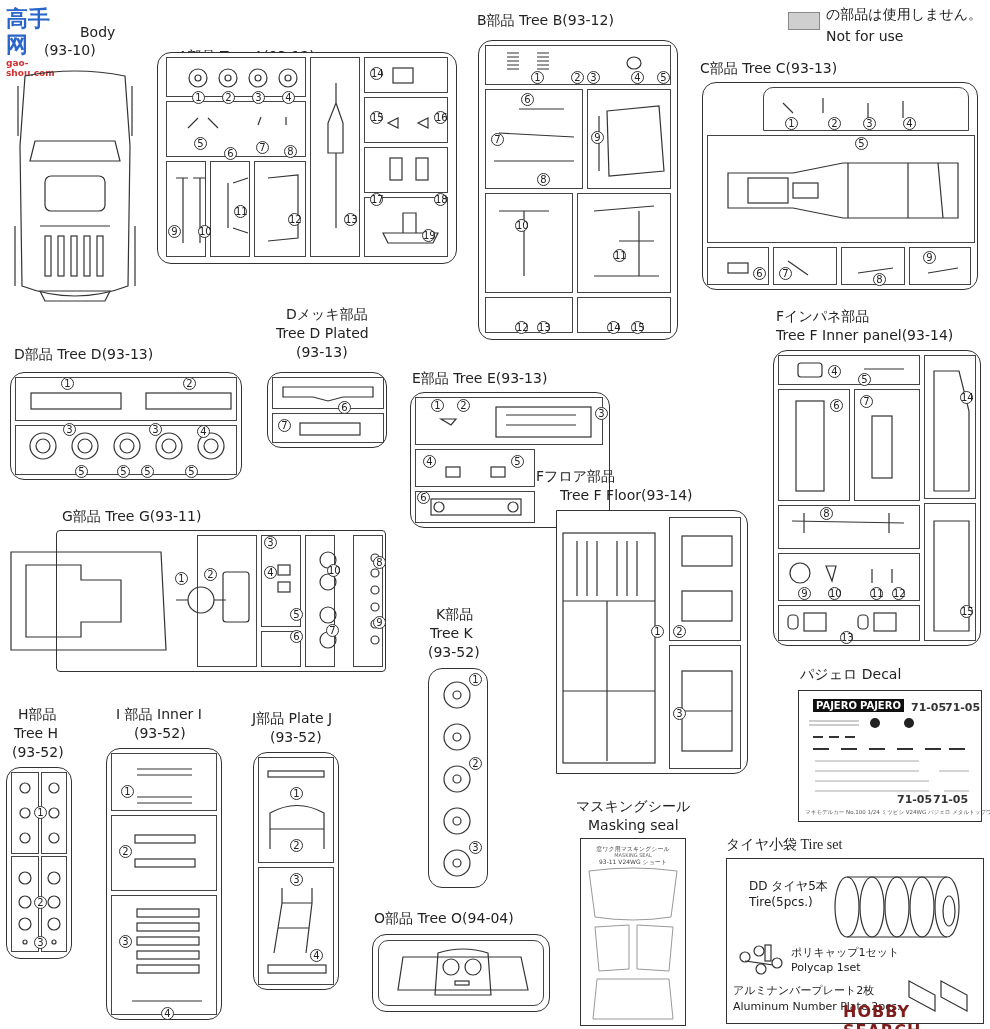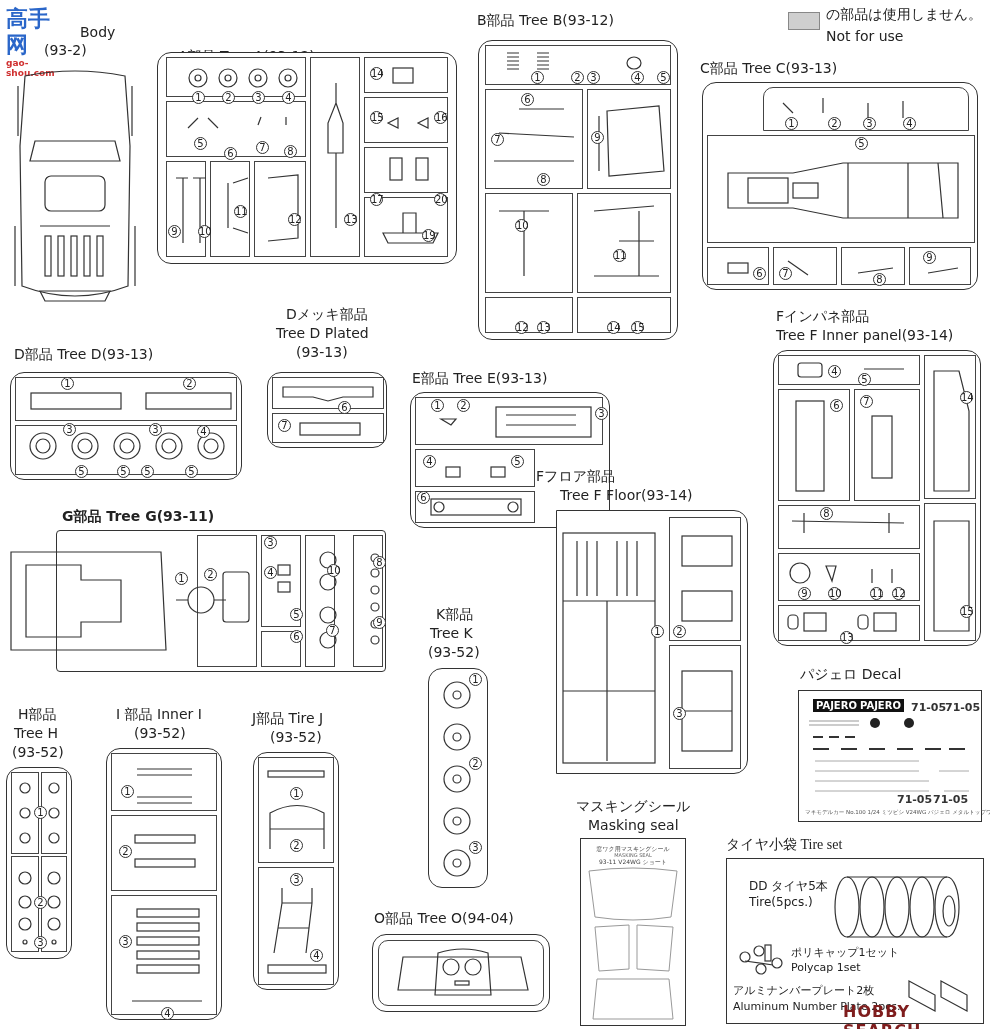--- a/index.html
+++ b/index.html
@@ -27,21 +27,21 @@
 <div class="logo">
   <div style="font-size:22px;color:#2a66c9;font-weight:bold;line-height:26px;">高手网</div>
   <div style="font-size:9px;color:#d03030;font-weight:bold;line-height:10px;">gao-shou.com</div>
 </div>
 
 <div class="notuse-swatch"></div>
 <div class="lbl left" style="left:826px;top:6px;">の部品は使用しません。</div>
 <div class="lbl left" style="left:826px;top:28px;">Not for use</div>
 
 <div class="lbl" style="left:80px;top:24px;">Body</div>
-<div class="lbl" style="left:44px;top:42px;">(93-2)</div>
+<div class="lbl" style="left:44px;top:42px;">(93-10)</div>
 <svg style="left:10px;top:66px;" width="130" height="240" viewBox="0 0 130 240">
   <path class="stroke" d="M15 10 Q65 0 115 10 L120 80 L118 220 Q65 240 12 220 L10 80 Z"></path>
   <path class="stroke" d="M8 20 L8 70 M122 20 L122 70 M5 160 L5 220 M125 160 L125 220"></path>
   <path class="stroke" d="M25 75 L105 75 L110 95 L20 95 Z"></path>
   <rect class="stroke" x="35" y="110" width="60" height="35" rx="6"></rect>
   <path class="stroke" d="M30 160 L100 160"></path>
   <rect class="stroke" x="35" y="170" width="6" height="40"></rect>
   <rect class="stroke" x="48" y="170" width="6" height="40"></rect>
   <rect class="stroke" x="61" y="170" width="6" height="40"></rect>
   <rect class="stroke" x="74" y="170" width="6" height="40"></rect>
@@ -91,21 +91,21 @@
   <div class="num" style="left:126px;top:92px;">8</div>
   <div class="num" style="left:10px;top:172px;">9</div>
   <div class="num" style="left:40px;top:172px;">10</div>
   <div class="num" style="left:76px;top:152px;">11</div>
   <div class="num" style="left:130px;top:160px;">12</div>
   <div class="num" style="left:186px;top:160px;">13</div>
   <div class="num" style="left:212px;top:14px;">14</div>
   <div class="num" style="left:212px;top:58px;">15</div>
   <div class="num" style="left:276px;top:58px;">16</div>
   <div class="num" style="left:212px;top:140px;">17</div>
-  <div class="num" style="left:276px;top:140px;">20</div>
+  <div class="num" style="left:276px;top:140px;">18</div>
   <div class="num" style="left:264px;top:176px;">19</div>
 </div>
 
 <div class="lbl" style="left:477px;top:12px;">B部品 Tree B(93-12)</div>
 <div class="tree" style="left:478px;top:40px;width:200px;height:300px;">
   <div class="cell" style="left:6px;top:4px;width:186px;height:40px;"></div>
   <div class="cell" style="left:6px;top:48px;width:98px;height:100px;"></div>
   <div class="cell" style="left:108px;top:48px;width:84px;height:100px;"></div>
   <div class="cell" style="left:6px;top:152px;width:88px;height:100px;"></div>
   <div class="cell" style="left:98px;top:152px;width:94px;height:100px;"></div>
@@ -283,21 +283,21 @@
     <rect class="stroke" x="125" y="25" width="50" height="30"></rect>
     <rect class="stroke" x="125" y="80" width="50" height="30"></rect>
     <rect class="stroke" x="125" y="160" width="50" height="80"></rect>
     <path class="stroke" d="M125 200 L175 200"></path>
   </svg>
   <div class="num" style="left:94px;top:114px;">1</div>
   <div class="num" style="left:116px;top:114px;">2</div>
   <div class="num" style="left:116px;top:196px;">3</div>
 </div>
 
-<div class="lbl" style="left:62px;top:508px;font-weight:bold;">G部品 Tree G(93-11)</div>
+<div class="lbl" style="left:62px;top:508px;">G部品 Tree G(93-11)</div>
 <div class="tree" style="left:56px;top:530px;width:330px;height:142px;border-radius:4px;">
   <div class="cell" style="left:140px;top:4px;width:60px;height:132px;"></div>
   <div class="cell" style="left:204px;top:4px;width:40px;height:92px;"></div>
   <div class="cell" style="left:204px;top:100px;width:40px;height:36px;"></div>
   <div class="cell" style="left:248px;top:4px;width:30px;height:132px;"></div>
   <div class="cell" style="left:296px;top:4px;width:30px;height:132px;"></div>
 </div>
 <svg style="left:6px;top:540px;" width="390" height="130">
   <path class="stroke" d="M5 12 L155 12 L160 110 L5 110 Z"></path>
   <path class="stroke" d="M20 25 L75 25 L75 40 L115 40 L115 82 L75 82 L75 97 L20 97 Z"></path>
@@ -373,21 +373,21 @@
     <rect class="stroke" x="30" y="202" width="62" height="8"></rect>
     <rect class="stroke" x="30" y="216" width="62" height="8"></rect>
     <path class="stroke" d="M25 252 L95 252"></path>
   </svg>
   <div class="num" style="left:14px;top:36px;">1</div>
   <div class="num" style="left:12px;top:96px;">2</div>
   <div class="num" style="left:12px;top:186px;">3</div>
   <div class="num" style="left:54px;top:258px;">4</div>
 </div>
 
-<div class="lbl" style="left:252px;top:710px;">J部品 Tire J</div>
+<div class="lbl" style="left:252px;top:710px;">J部品 Plate J</div>
 <div class="lbl" style="left:270px;top:729px;">(93-52)</div>
 <div class="tree" style="left:253px;top:752px;width:86px;height:238px;">
   <div class="cell" style="left:4px;top:4px;width:76px;height:106px;"></div>
   <div class="cell" style="left:4px;top:114px;width:76px;height:118px;"></div>
   <svg style="left:0;top:0;" width="86" height="238">
     <rect class="stroke" x="14" y="18" width="56" height="6"></rect>
     <path class="stroke" d="M16 96 L16 60 Q43 45 70 60 L70 96 M16 76 L70 76"></path>
     <path class="stroke" d="M28 135 L28 150 L20 200 M58 135 L58 150 L52 200 M28 150 L58 150 M24 175 L55 175"></path>
     <rect class="stroke" x="14" y="212" width="58" height="8"></rect>
   </svg>

